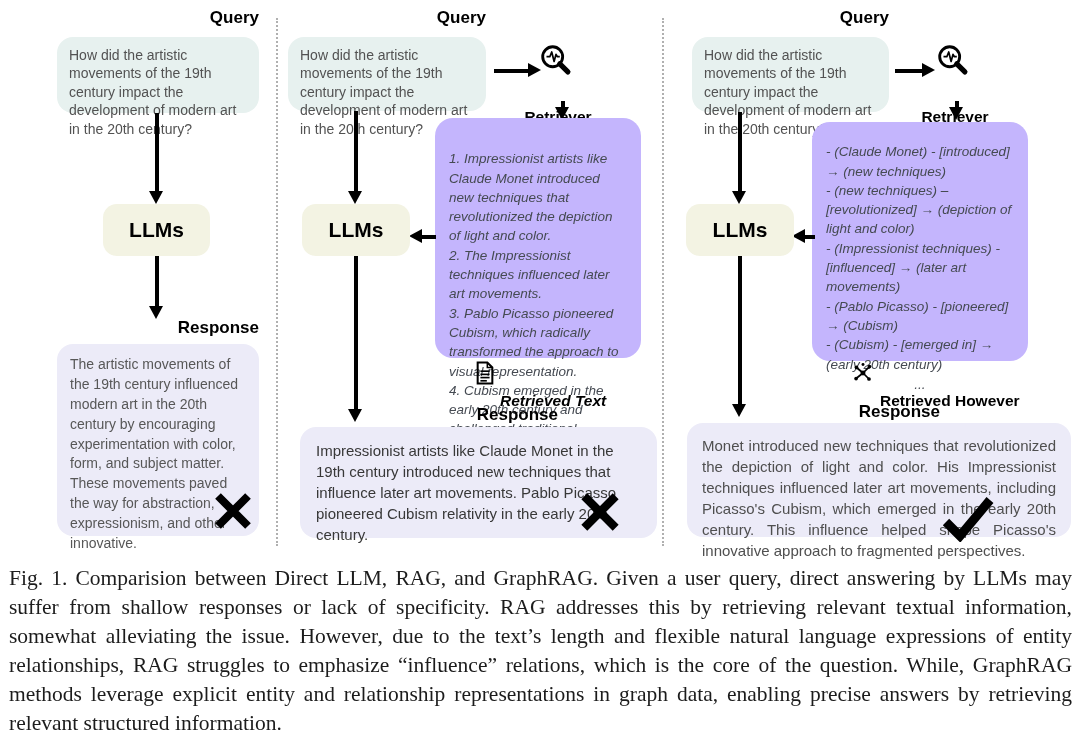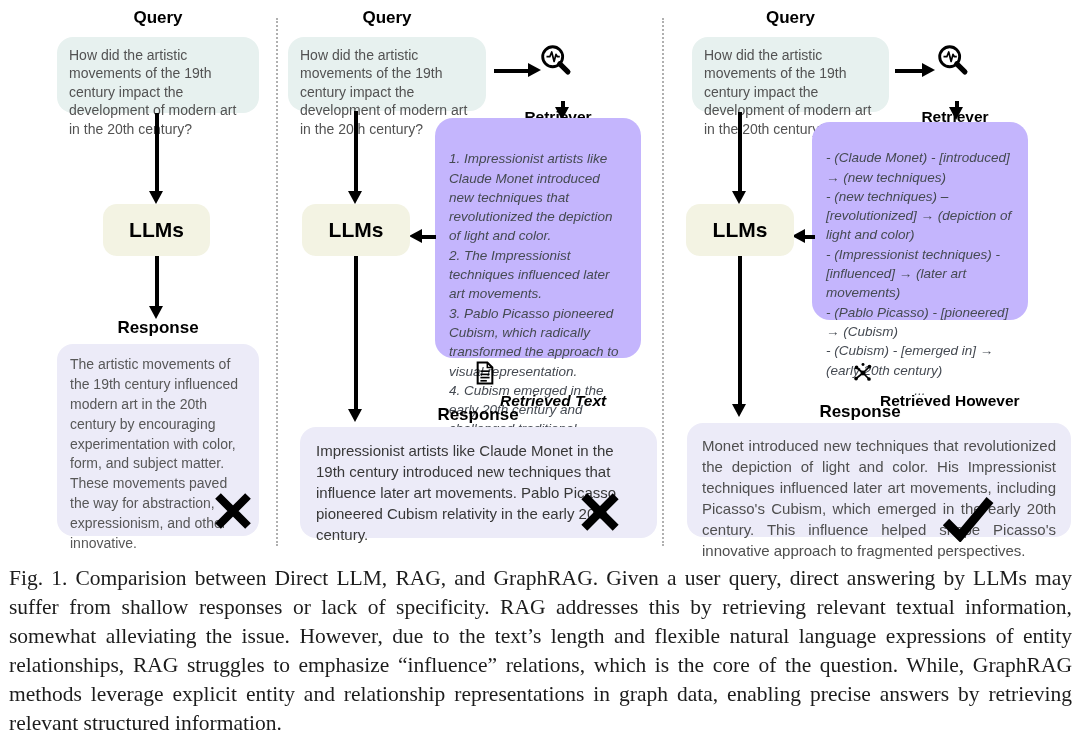--- a/index.html
+++ b/index.html
@@ -2,21 +2,21 @@
 <html><head>
 <meta charset="utf-8">
 <style>
   html,body{margin:0;padding:0;background:#ffffff;}
   .page{position:relative;width:1080px;height:742px;background:#fff;overflow:hidden;
         font-family:"Liberation Sans",sans-serif;}
   .figure{position:absolute;left:0;top:0;width:1080px;height:562px;}
 
   .divider{position:absolute;top:18px;height:528px;width:0;border-left:2px dotted #b0b0b0;}
 
-  .htitle{position:absolute;font-weight:bold;color:#000;font-size:17px;text-align:center;}
+  .htitle{position:absolute;font-weight:bold;color:#000;font-size:17px;text-align:right;}
   .stitle{position:absolute;font-weight:bold;color:#000;font-size:15.5px;text-align:center;margin-top:26px;}
 
   .bubble{position:absolute;box-sizing:border-box;border-radius:16px;}
   .qbox{background:#e7f1ef;color:#525252;font-size:14px;line-height:1.32;padding:9px 12px;}
   .rbox{background:#ecebf8;}
   .retrbox{background:#c4b5fd;font-style:italic;color:#454a52;font-size:13.5px;
            line-height:1.43;padding:12px 14px;border-radius:18px;white-space:pre-line;}
   .retr-ellipsis{display:block;text-align:center;margin-top:1px;}
 
   .llms{position:absolute;background:#f3f3e3;border-radius:14px;display:flex;
@@ -144,21 +144,21 @@
         <svg width="38" height="38" viewBox="0 0 40 40">
           <circle cx="16.5" cy="15.5" r="10.5" fill="none" stroke="#000" stroke-width="3"></circle>
           <polyline points="10,15.5 13.5,15.5 15.5,10.5 18,20.5 20,13 21.5,15.5 24,15.5" fill="none" stroke="#000" stroke-width="1.8" stroke-linejoin="round"></polyline>
           <line x1="24" y1="23" x2="32.5" y2="31.5" stroke="#000" stroke-width="5.5" stroke-linecap="round"></line>
         </svg>
       </div>
       <div class="stitle" style="left:911px;top:82px;width:88px;">Retriever</div>
       <div class="vline" style="left:955px;top:101px;height:7px;"></div>
       <div class="ah-down" style="left:949px;top:107px;"></div>
 
-      <div class="bubble retrbox" style="left:812px;top:122px;width:216px;height:198px;padding:7px 14px;">
+      <div class="bubble retrbox" style="left:812px;top:122px;width:216px;height:239px;padding:1px 14px;">
         <span>- (Claude Monet) - [introduced] → (new techniques)
 - (new techniques) – [revolutionized] → (depiction of light and color)
 - (Impressionist techniques) - [influenced] → (later art movements)
 - (Pablo Picasso) - [pioneered] → (Cubism)
 - (Cubism) - [emerged in] → (early 20th century)</span>
         <span class="retr-ellipsis">...</span>
       </div>
 
       <div class="hline" style="left:803px;top:235px;width:12px;"></div>
       <div class="ah-left" style="left:792px;top:229px;"></div>

